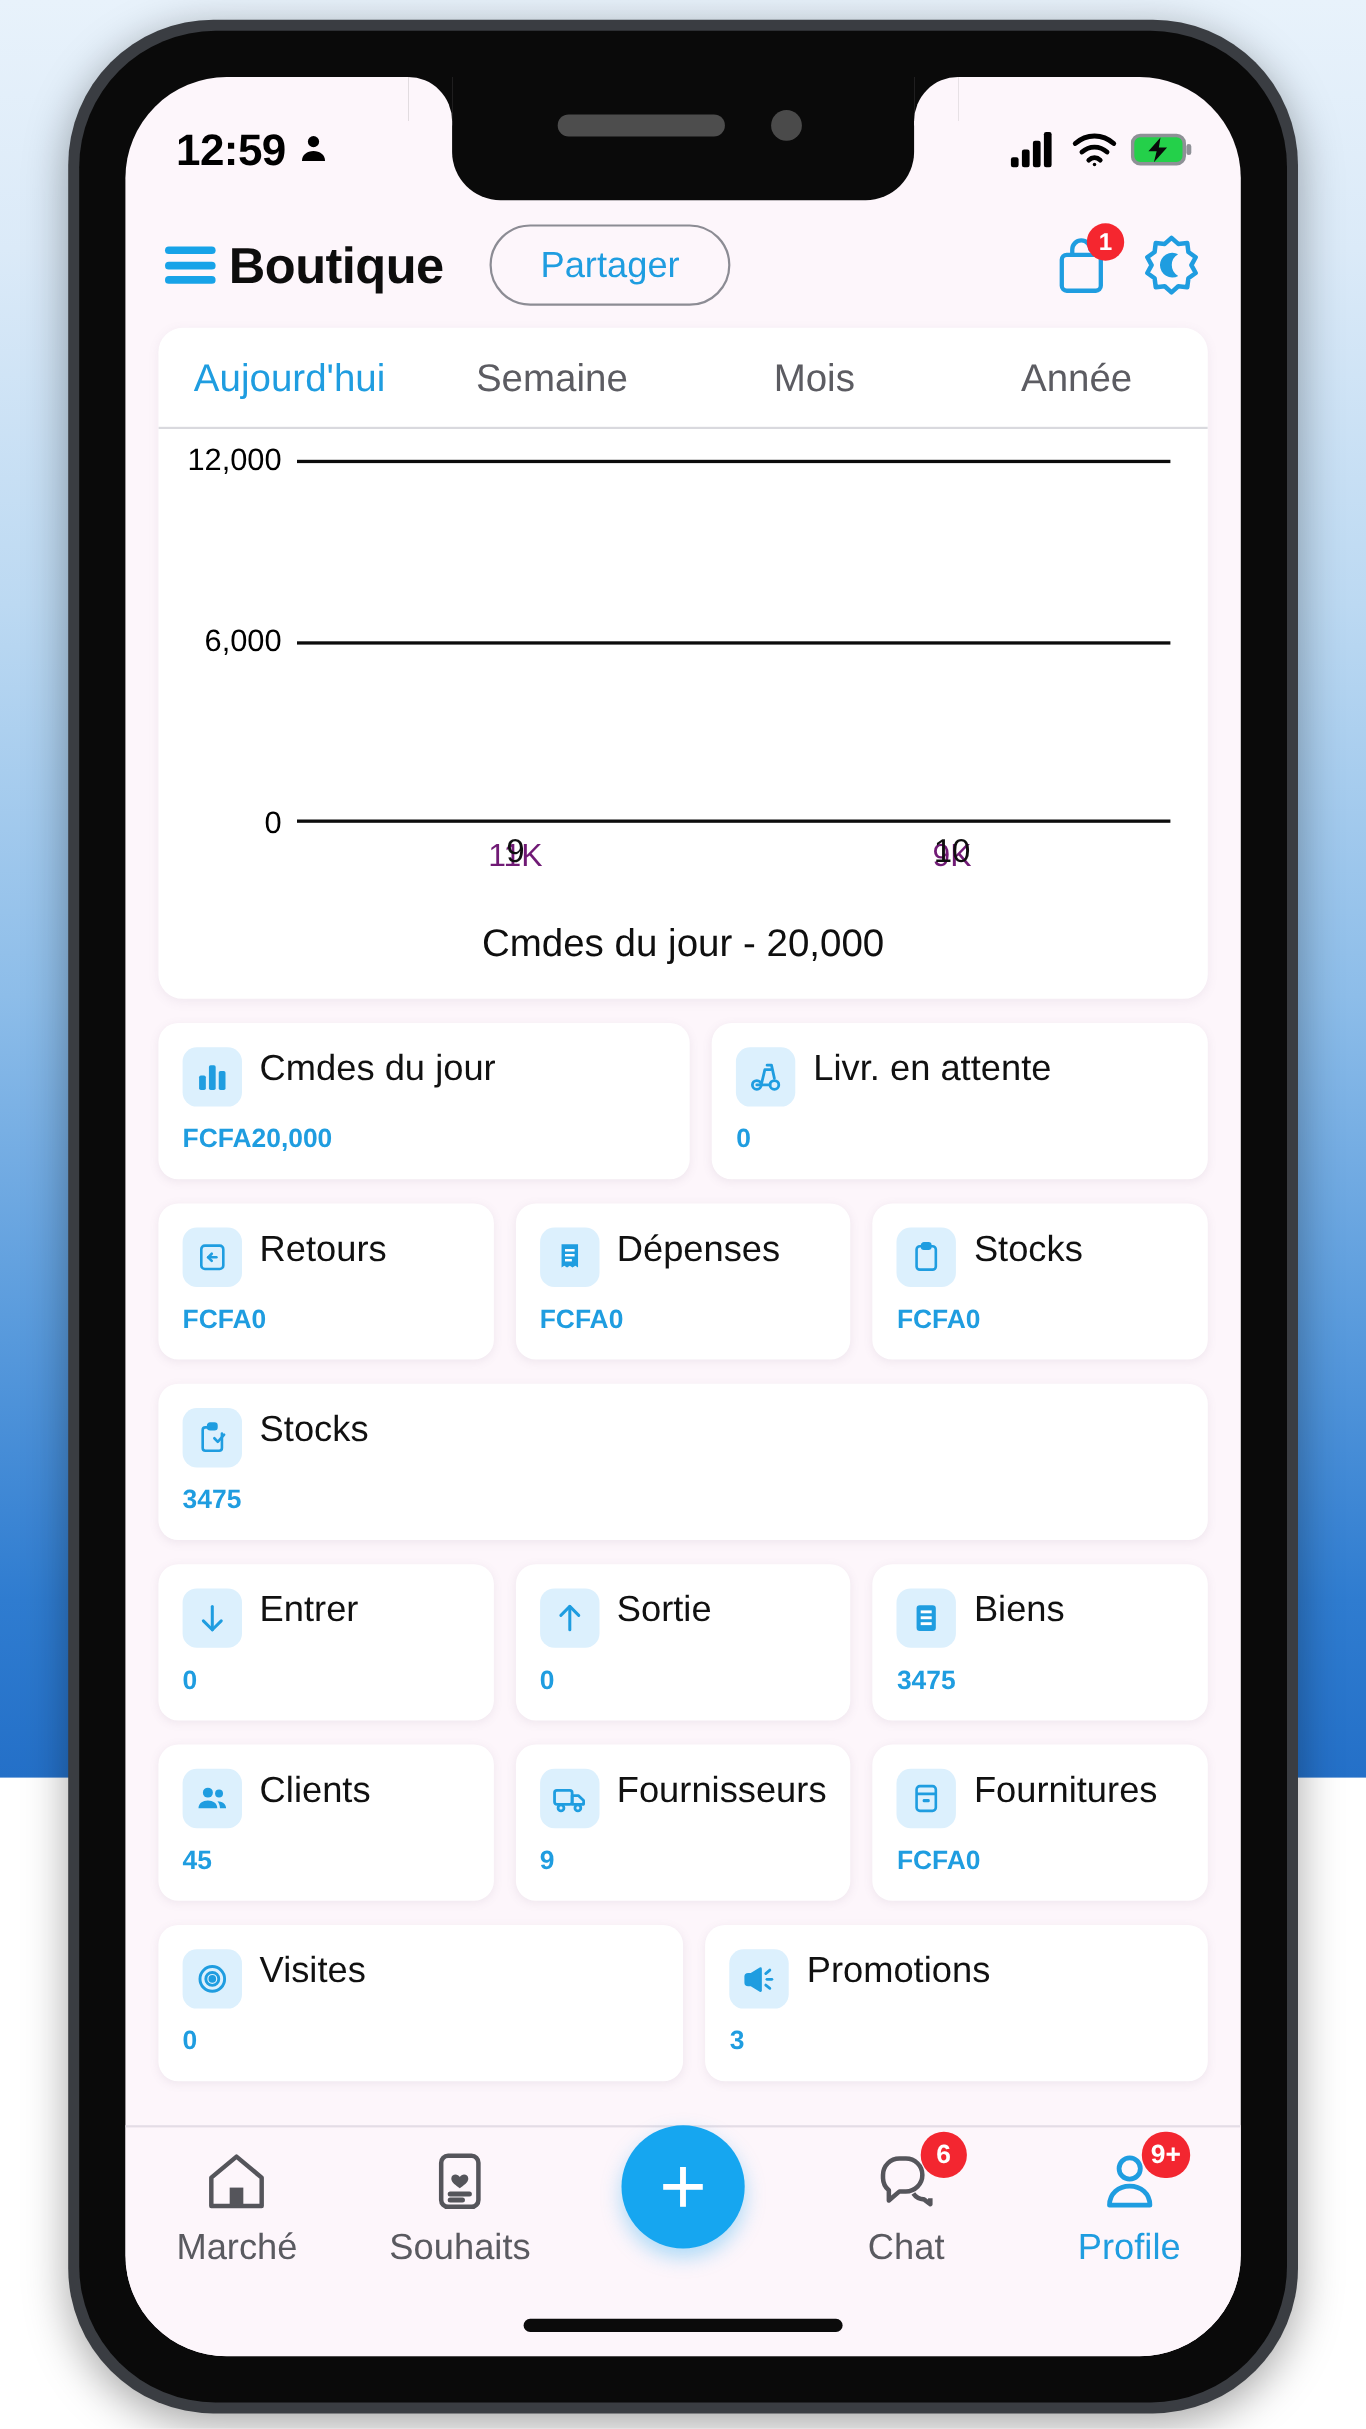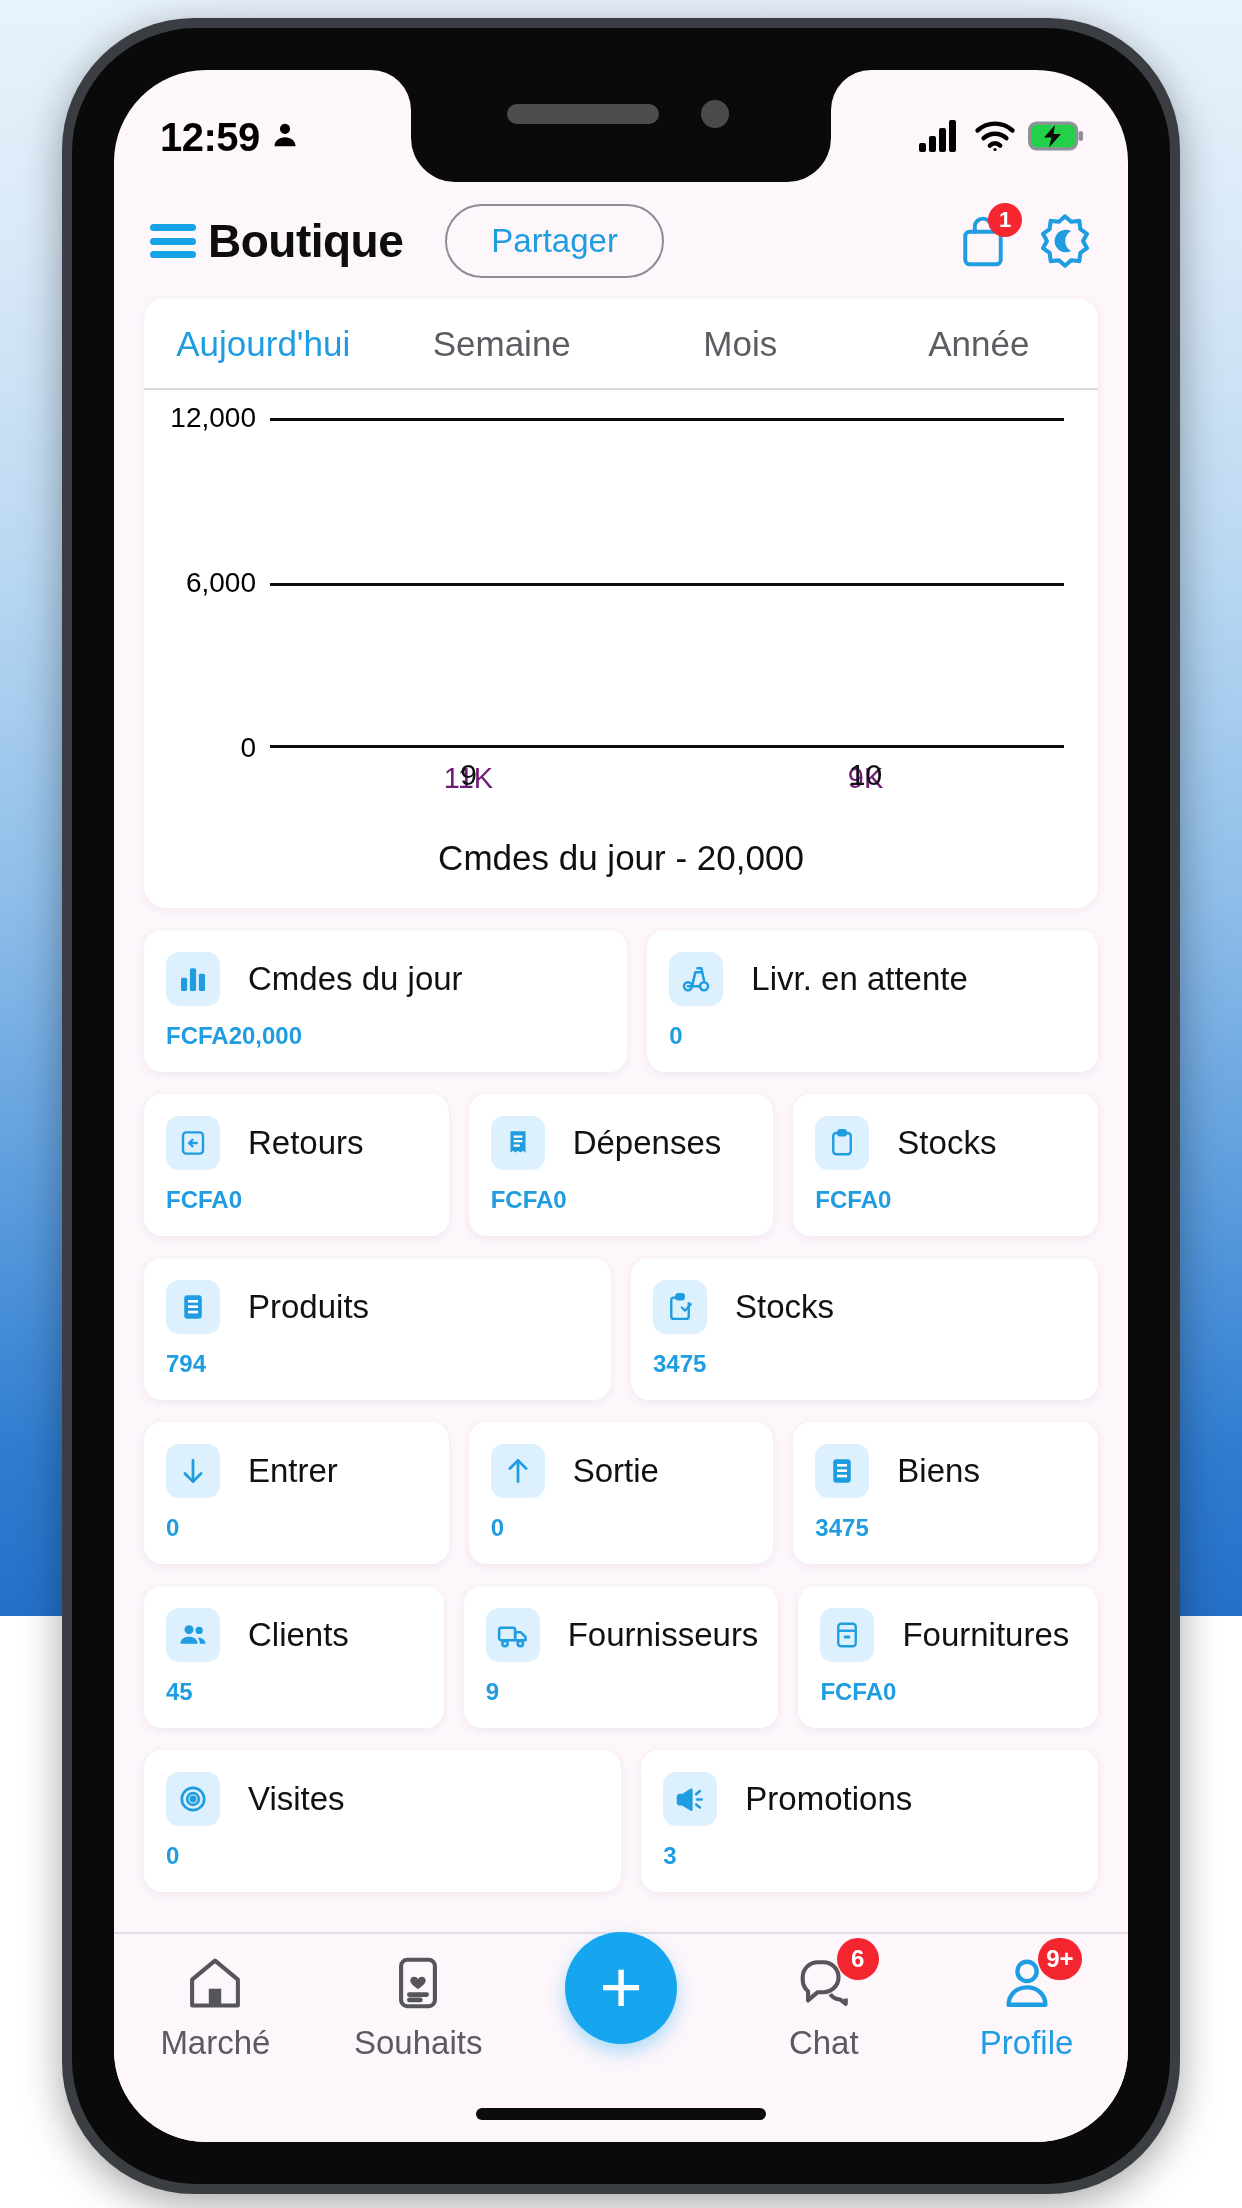--- a/index.html
+++ b/index.html
@@ -329,22 +329,21 @@
     flex: 1;
     background: #ffffff;
     border-radius: 18px;
     box-shadow: 0 2px 9px rgba(120,100,130,.10);
     padding: 22px 20px 22px 22px;
     min-height: 140px;
     cursor: pointer;
   }
   .stat-head {
     display: flex;
-    align-items: center;
-    gap: 28px;
+    gap: 16px;
   }
   .stat-icon {
     width: 54px;
     height: 54px;
     border-radius: 13px;
     background: #dcf0fd;
     display: flex;
     align-items: center;
     justify-content: center;
     flex: 0 0 auto;
@@ -637,34 +636,20 @@
                 <span class="stat-label">Stocks</span>
               </div>
               <div class="stat-value">FCFA0</div>
             </div>
           </div>
 
           <div class="card-row">
             <div class="stat-card">
               <div class="stat-head">
                 <span class="stat-icon">
-                  <svg width="30" height="30" viewBox="0 0 24 24" fill="#1f9de0">
-                    <rect x="5" y="2.6" width="14" height="18.8" rx="2.4"></rect>
-                    <rect x="8" y="6.4" width="8" height="2.1" fill="#fff"></rect>
-                    <rect x="8" y="10.7" width="8" height="2.1" fill="#fff"></rect>
-                    <rect x="8" y="15" width="8" height="2.1" fill="#fff"></rect>
-                  </svg>
-                </span>
-                <span class="stat-label">Produits</span>
-              </div>
-              <div class="stat-value">794</div>
-            </div>
-            <div class="stat-card">
-              <div class="stat-head">
-                <span class="stat-icon">
                   <svg width="30" height="30" viewBox="0 0 24 24" fill="none" stroke="#1f9de0" stroke-width="1.9" stroke-linejoin="round" stroke-linecap="round">
                     <path d="M19 9v10.5a2 2 0 0 1-2 2H7a2 2 0 0 1-2-2V6.5a2 2 0 0 1 2-2h7"></path>
                     <rect x="9" y="1.8" width="6" height="4" rx="1.4" fill="#1f9de0"></rect>
                     <path d="M13.5 12.4 16 15l4.6-5.2"></path>
                   </svg>
                 </span>
                 <span class="stat-label">Stocks</span>
               </div>
               <div class="stat-value">3475</div>
             </div>

